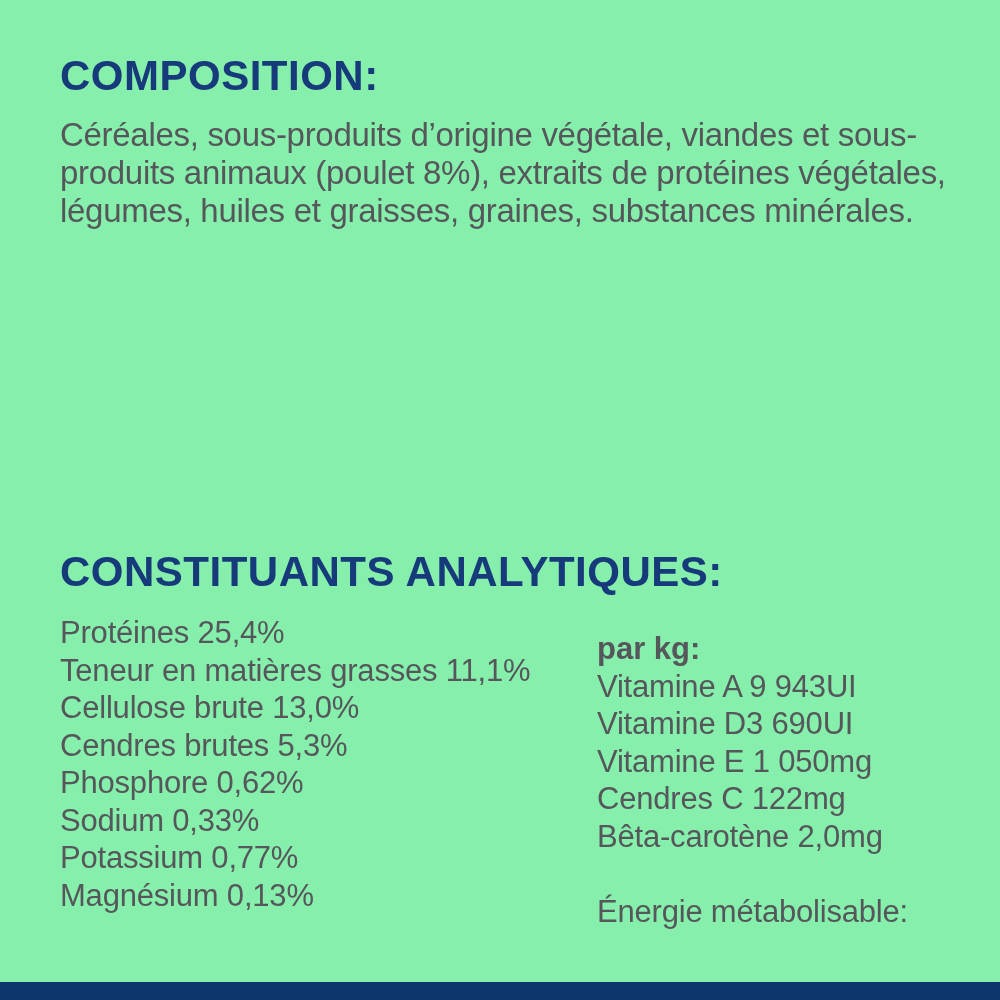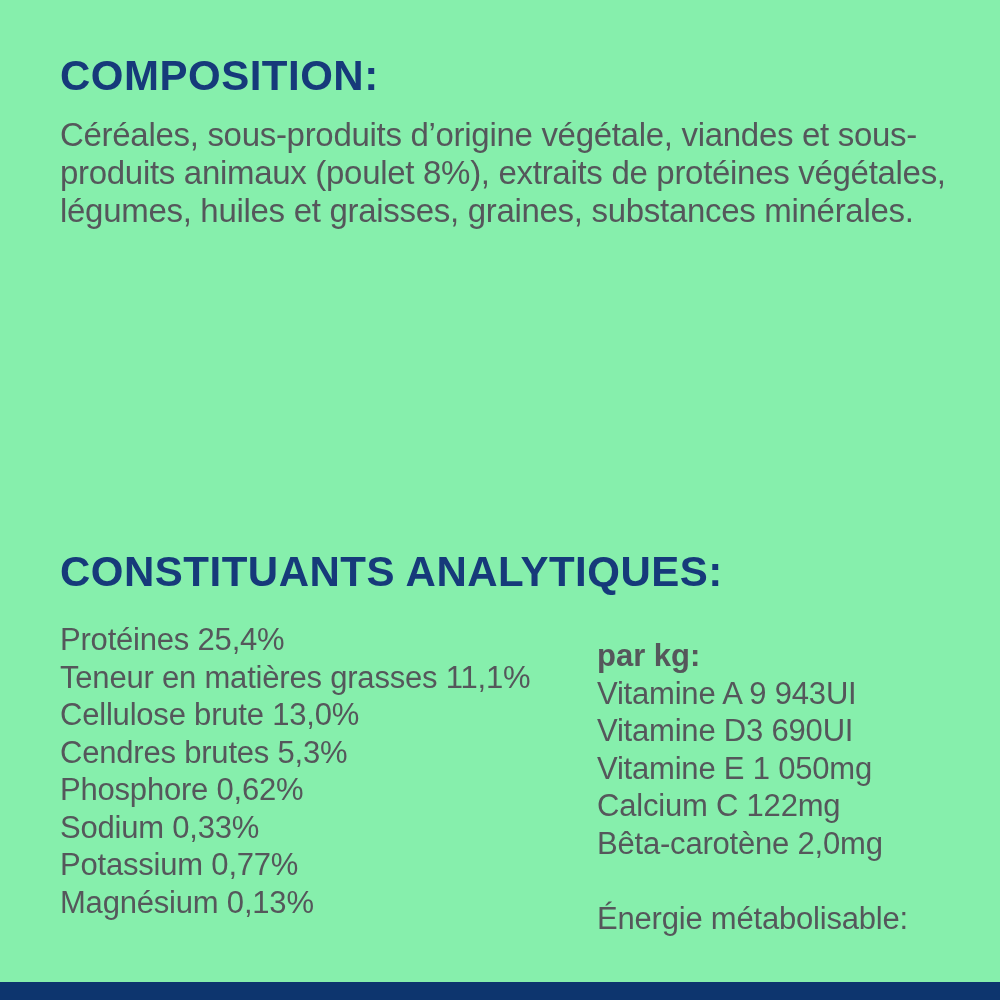--- a/index.html
+++ b/index.html
@@ -39,21 +39,21 @@
     color: #55575b;
   }
   .columns {
     position: absolute;
     left: 60px;
     top: 613px;
     width: 900px;
   }
   .col {
     position: absolute;
-    top: 8px;
+    top: 1px;
     margin: 0;
     padding: 0;
     list-style: none;
     font-size: 31px;
     line-height: 37.5px;
     letter-spacing: -0.2px;
     color: #55575b;
   }
   .left-col { left: 0; width: 530px; }
   .right-col { left: 537px; width: 365px; }
@@ -95,21 +95,21 @@
       <li>Sodium 0,33%</li>
       <li>Potassium 0,77%</li>
       <li>Magnésium 0,13%</li>
     </ul>
 
     <div class="col right-col">
       <div class="per-kg-header">par kg:</div>
       <div>Vitamine A 9 943UI</div>
       <div>Vitamine D3 690UI</div>
       <div>Vitamine E 1 050mg</div>
-      <div>Calcium C 122mg</div>
+      <div>Cendres C 122mg</div>
       <div>Bêta-carotène 2,0mg</div>
       <div class="line-spacer"></div>
       <div>Énergie métabolisable:</div>
     </div>
 
   </div>
 
   <div class="bottom-bar" style="background: rgb(13, 53, 110);"></div>
 
 </div>

